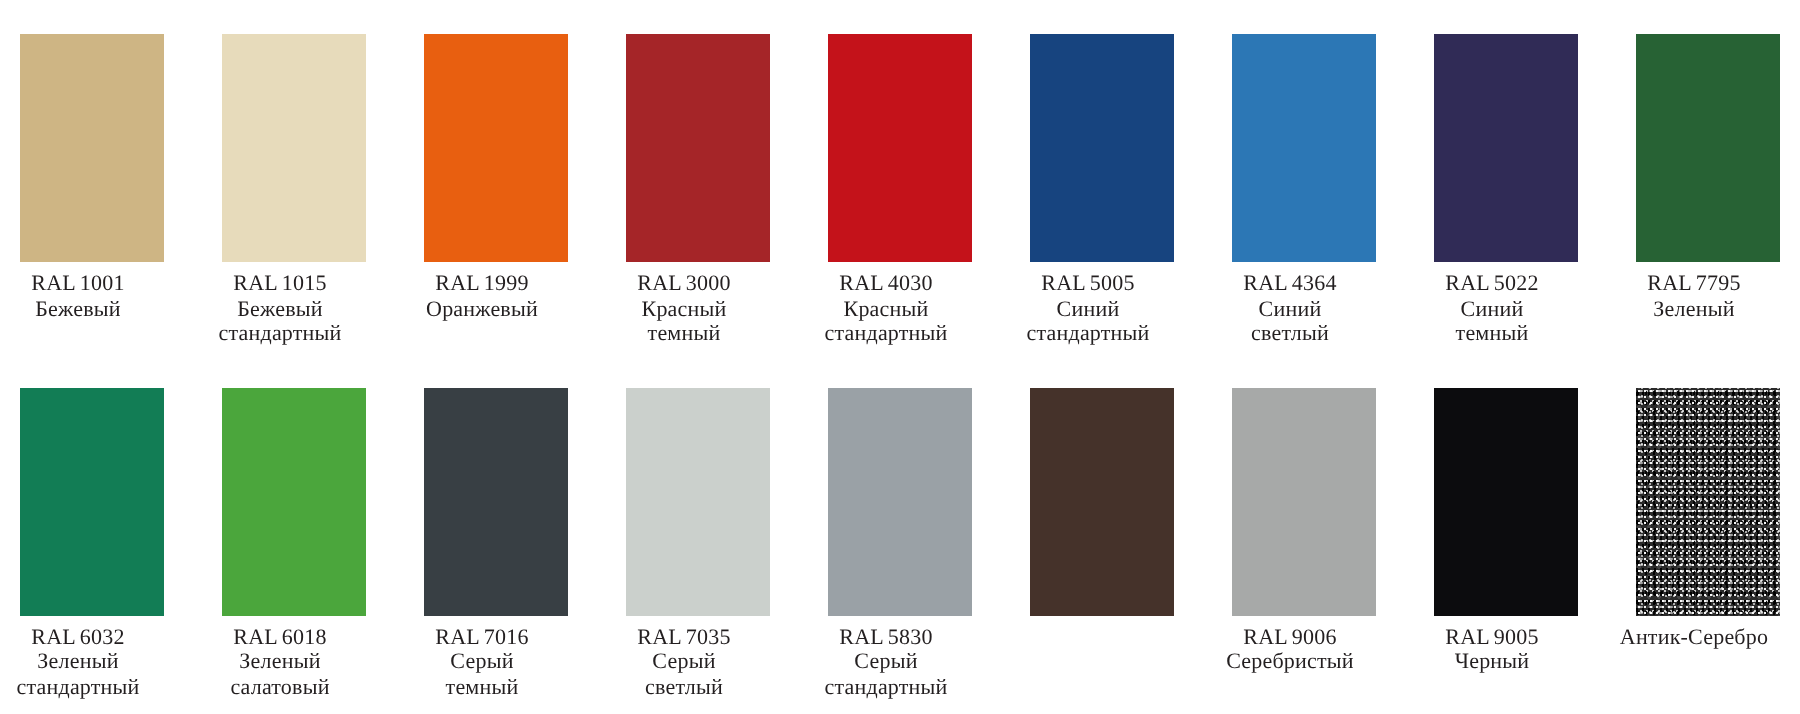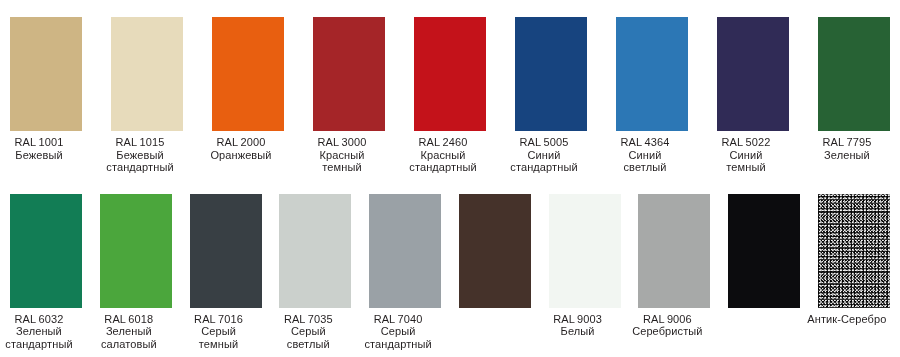--- a/index.html
+++ b/index.html
@@ -7,20 +7,21 @@
     width:900px;height:357px;
     background:#ffffff;
     font-family:"Liberation Sans","DejaVu Sans",sans-serif;
     overflow:hidden;
   }
   .palette{
     position:relative;
     width:722px;height:357px;
     box-sizing:border-box;
     padding:0;
+    font-family:Liberation Serif, serif;
   }
   .row{
     display:flex;
     width:900px;
     box-sizing:border-box;
     padding:0 10px;
     justify-content:space-between;
   }
   .row-1{padding-top:17px;}
   .row-2{padding-top:20px;}
@@ -82,37 +83,37 @@
         <div class="chip" title="#e7dbbb" style="background-color: rgb(231, 219, 187);"></div>
         <div class="caption">
           <span class="code">RAL 1015</span>
           <span class="name">Бежевый</span>
           <span class="qual">стандартный</span>
         </div>
       </div>
       <div class="swatch-cell">
         <div class="chip" title="#e85f10" style="background-color: rgb(232, 95, 16);"></div>
         <div class="caption">
-          <span class="code">RAL 2000</span>
+          <span class="code">RAL 1999</span>
           <span class="name">Оранжевый</span>
           <span class="qual"></span>
         </div>
       </div>
       <div class="swatch-cell">
         <div class="chip" title="#a52528" style="background-color: rgb(165, 37, 40);"></div>
         <div class="caption">
           <span class="code">RAL 3000</span>
           <span class="name">Красный</span>
           <span class="qual">темный</span>
         </div>
       </div>
       <div class="swatch-cell">
         <div class="chip" title="#c4121a" style="background-color: rgb(196, 18, 26);"></div>
         <div class="caption">
-          <span class="code">RAL 2460</span>
+          <span class="code">RAL 4030</span>
           <span class="name">Красный</span>
           <span class="qual">стандартный</span>
         </div>
       </div>
       <div class="swatch-cell">
         <div class="chip" title="#17447f" style="background-color: rgb(23, 68, 127);"></div>
         <div class="caption">
           <span class="code">RAL 5005</span>
           <span class="name">Синий</span>
           <span class="qual">стандартный</span>
@@ -172,46 +173,43 @@
         <div class="chip" title="#cbd0cc" style="background-color: rgb(203, 208, 204);"></div>
         <div class="caption">
           <span class="code">RAL 7035</span>
           <span class="name">Серый</span>
           <span class="qual">светлый</span>
         </div>
       </div>
       <div class="swatch-cell">
         <div class="chip" title="#9aa1a6" style="background-color: rgb(154, 161, 166);"></div>
         <div class="caption">
-          <span class="code">RAL 7040</span>
+          <span class="code">RAL 5830</span>
           <span class="name">Серый</span>
           <span class="qual">стандартный</span>
         </div>
       </div>
       <div class="swatch-cell">
         <div class="chip" title="#45322a" style="background-color: rgb(69, 50, 42);"></div>
-      </div>
-      <div class="swatch-cell">
-        <div class="chip" title="#f2f6f2" style="background-color: rgb(242, 246, 242);"></div>
-        <div class="caption">
-          <span class="code">RAL 9003</span>
-          <span class="name">Белый</span>
-          <span class="qual"></span>
-        </div>
       </div>
       <div class="swatch-cell">
         <div class="chip" title="#a7a9a8" style="background-color: rgb(167, 169, 168);"></div>
         <div class="caption">
           <span class="code">RAL 9006</span>
           <span class="name">Серебристый</span>
           <span class="qual"></span>
         </div>
       </div>
       <div class="swatch-cell">
         <div class="chip" title="#0c0c0e" style="background-color: rgb(12, 12, 14);"></div>
+        <div class="caption">
+          <span class="code">RAL 9005</span>
+          <span class="name">Черный</span>
+          <span class="qual"></span>
+        </div>
       </div>
       <div class="swatch-cell">
         <div class="chip noise" title="#2a2a2a"></div>
         <div class="caption">
           <span class="code"></span>
           <span class="name">Антик-Серебро</span>
           <span class="qual"></span>
         </div>
       </div>
     </div>

